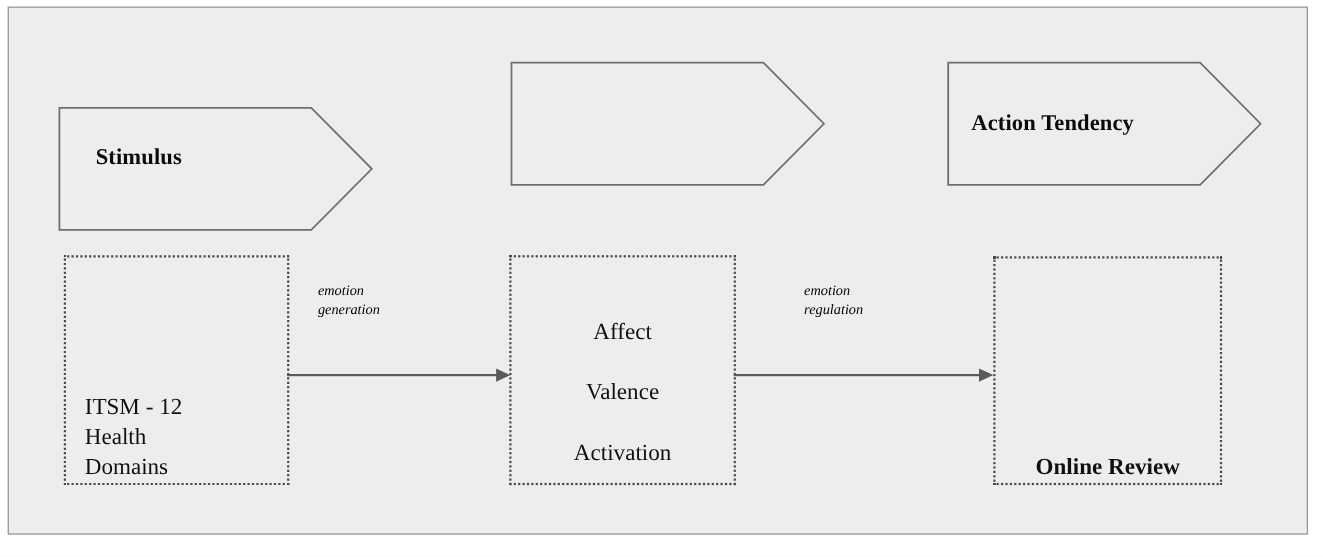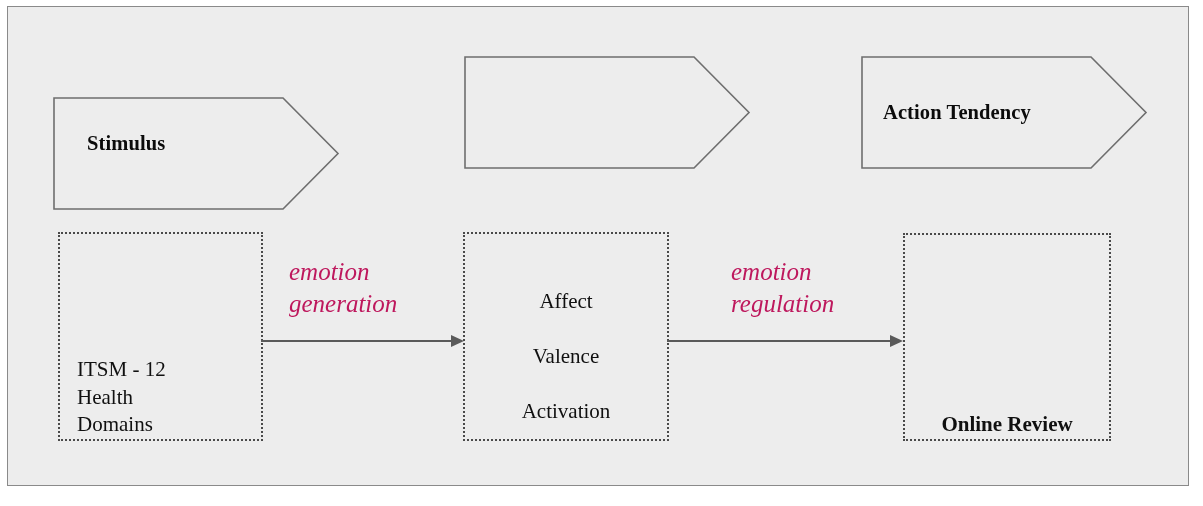--- a/index.html
+++ b/index.html
@@ -92,22 +92,22 @@
     top: -5px;
     width: 0;
     height: 0;
     border-top: 6px solid transparent;
     border-bottom: 6px solid transparent;
     border-left: 13px solid #5a5a5a;
   }
   .arrow-label {
     position: absolute;
     font-style: italic;
-    font-size: 25px;
-    color: #be185d;
+    font-size: 13px;
+    color: #000000;
     line-height: 1.28;
     white-space: nowrap;
   }
 </style>
 </head>
 <body>
 
 <div id="diagram-frame">
 
   <div class="chevron" style="left:45px; top:49px; width:285px; height:93px; padding-left:34px;margin-top:41px;">

